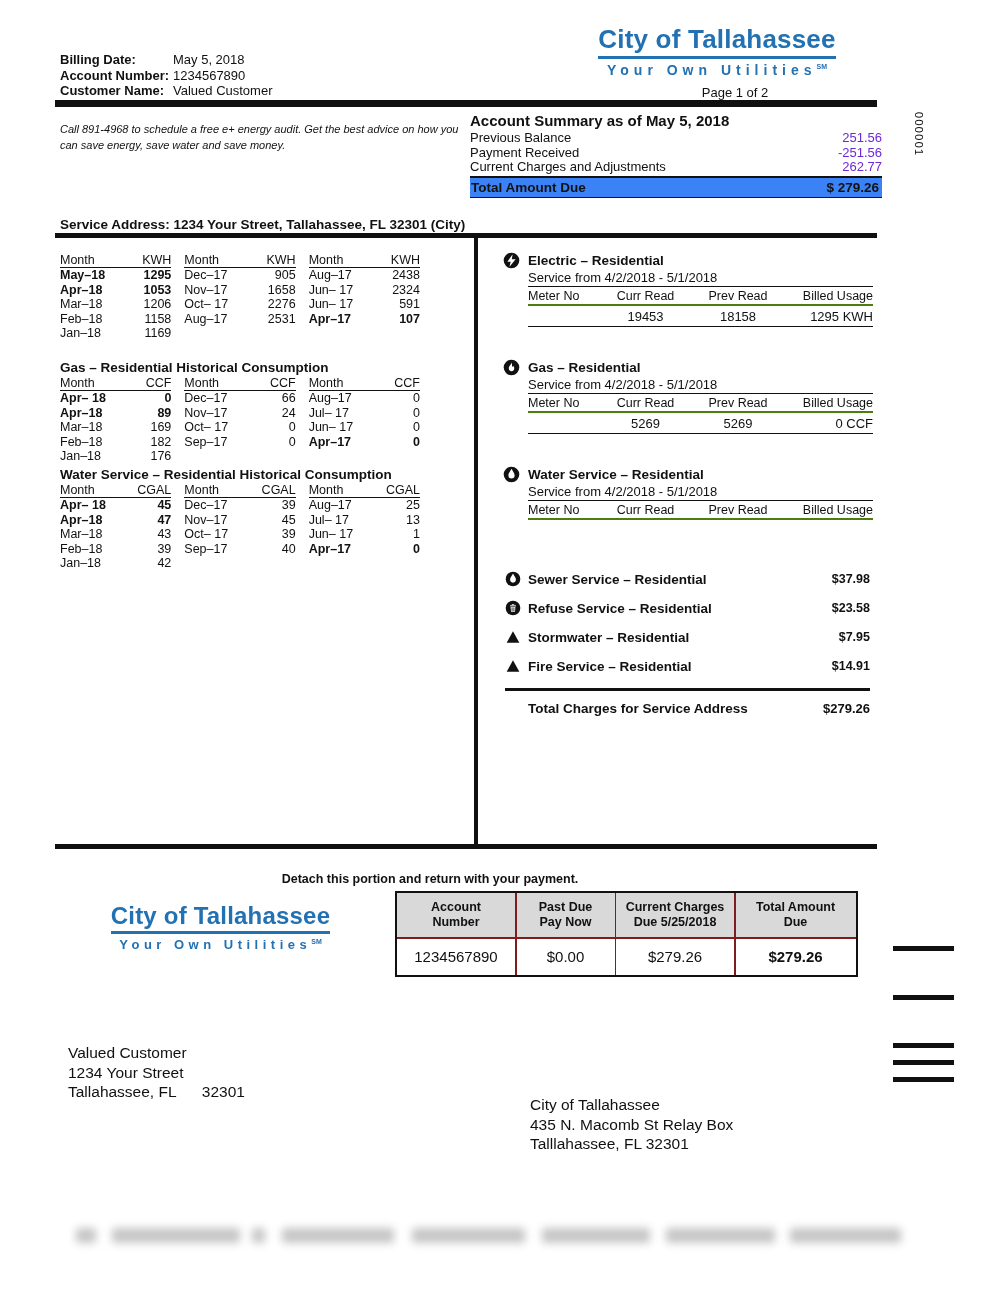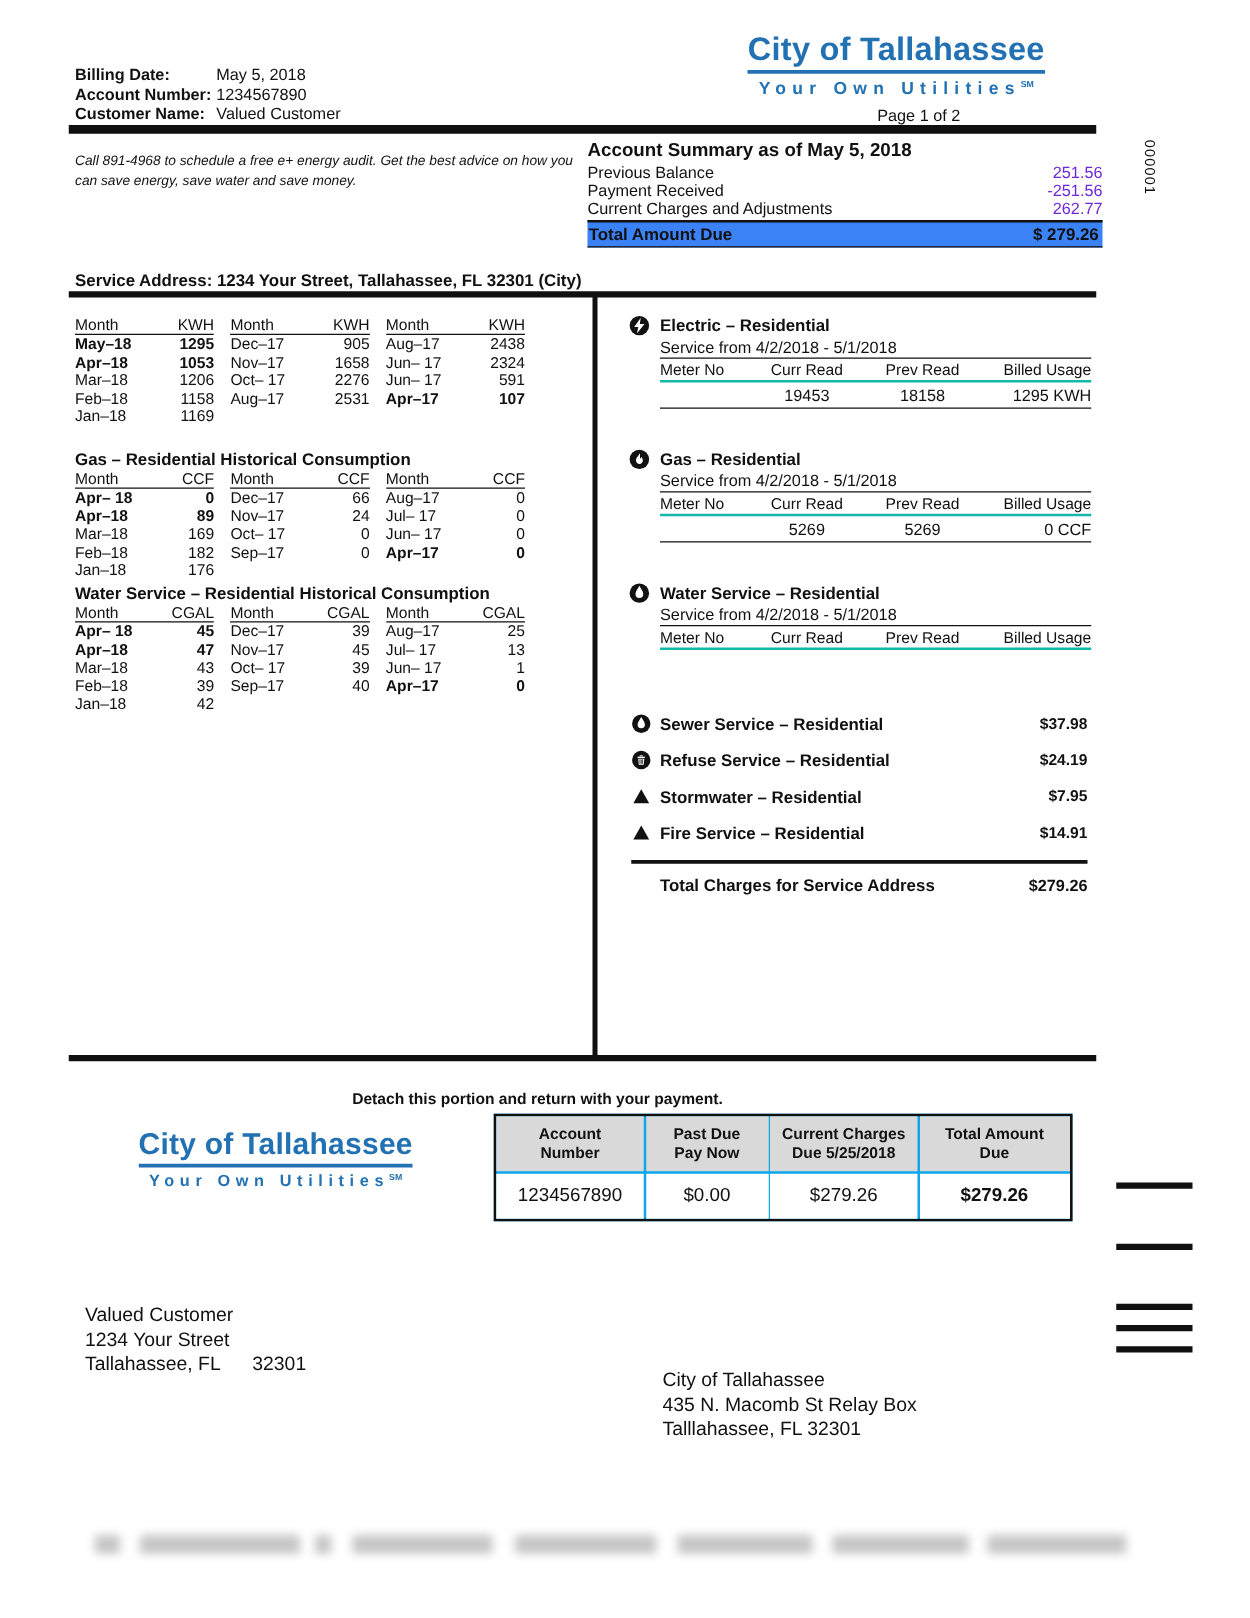--- a/index.html
+++ b/index.html
@@ -46,21 +46,21 @@
   .pair-row.bold { font-weight:bold; }
 
   
   .meter-sec { position:absolute; left:503px; width:370px; }
   .meter-electric { top:252px; } .meter-gas { top:359px; } .meter-water { top:466px; }
   .meter-head { display:flex; align-items:center; gap:8px; }
   .meter-head .icon svg { width:17px; height:17px; display:block; }
   .meter-title { font-weight:bold; font-size:13.5px; }
   .meter-body { margin-left:25px; width:345px; }
   .service-period { font-size:13px; border-bottom:1.2px solid #111; padding-bottom:1px; margin-top:1px; }
-  .meter-headrow { display:flex; font-size:12.5px; border-bottom:2px solid #14b8a6; padding:2px 0 1px; }
+  .meter-headrow { display:flex; font-size:12.5px; border-bottom:2px solid #4d7c0f; padding:2px 0 1px; }
   .meter-valrow { display:flex; font-size:13px; border-bottom:1.2px solid #111; padding:3px 0 2px; }
   .mc { display:inline-block; white-space:pre; }
   .c0 { width:70px; text-align:left; }
   .c1 { width:95px; text-align:center; }
   .c2 { width:90px; text-align:center; }
   .c3 { flex:1; text-align:right; }
 
   
   .charge-lines { position:absolute; left:505px; top:570px; width:365px; }
   .charge-line { display:flex; align-items:center; height:18px; margin-bottom:11px; }
@@ -74,21 +74,21 @@
   .total-amount { font-weight:bold; font-size:13px; }
 
   
   .detach-instruction { position:absolute; left:0; top:872px; width:860px; text-align:center;
                         font-weight:bold; font-size:12.5px; }
   .logo-detach { position:absolute; left:98px; top:902px; width:245px; text-align:center; }
   .logo-detach .logo-title { font-size:24px; }
   .logo-detach .logo-tagline { font-size:13px; letter-spacing:4.5px; }
 
   .payment-table { position:absolute; left:395px; top:891px; display:grid;
-                   grid-template-columns:118px 98px 118px 120px; border:2px solid #111; background:#0ea5e9; grid-gap:1.5px; }
+                   grid-template-columns:118px 98px 118px 120px; border:2px solid #111; background:#7f1d1d; grid-gap:1.5px; }
   .pay-cell { background:#fff; display:flex; flex-direction:column; align-items:center; justify-content:center; text-align:center; }
   .pay-head { background:#d9d9d9; font-weight:bold; font-size:12.5px; line-height:15.5px; height:44px; }
   .pay-val { height:36px; font-size:15px; }
   .pay-val.bold { font-weight:bold; }
 
   .mark { position:absolute; left:893px; width:61px; height:5px; background:#101010; }
   .mark-1 { top:946px; } .mark-2 { top:995px; } .mark-3 { top:1043px; } .mark-4 { top:1060px; } .mark-5 { top:1077px; }
 
   .addr-customer { position:absolute; left:68px; top:1043px; font-size:15.5px; line-height:19.5px; }
   .addr-remit { position:absolute; left:530px; top:1095px; font-size:15.5px; line-height:19.5px; }
@@ -345,21 +345,21 @@
             <circle cx="12" cy="12" r="11" fill="#111"></circle>
             <rect x="7.6" y="8" width="8.8" height="1.6" fill="#fff"></rect>
             <rect x="10.2" y="6.4" width="3.6" height="1.2" fill="#fff"></rect>
             <path d="M8.4,10.4 h7.2 l-0.6,7.2 h-6z" fill="#fff"></path>
             <line x1="10.4" y1="11.2" x2="10.4" y2="16.6" stroke="#111" stroke-width="0.9"></line>
             <line x1="12" y1="11.2" x2="12" y2="16.6" stroke="#111" stroke-width="0.9"></line>
             <line x1="13.6" y1="11.2" x2="13.6" y2="16.6" stroke="#111" stroke-width="0.9"></line>
           </svg>
         </span>
         <span class="charge-title">Refuse Service – Residential</span>
-        <span class="charge-amount">$24.19</span>
+        <span class="charge-amount">$23.58</span>
       </div>
       <div class="charge-line">
         <span class="icon">
           <svg viewBox="0 0 24 24">
             <polygon points="12,3.5 21.5,20.5 2.5,20.5" fill="#111"></polygon>
           </svg>
         </span>
         <span class="charge-title">Stormwater – Residential</span>
         <span class="charge-amount">$7.95</span>
       </div>

